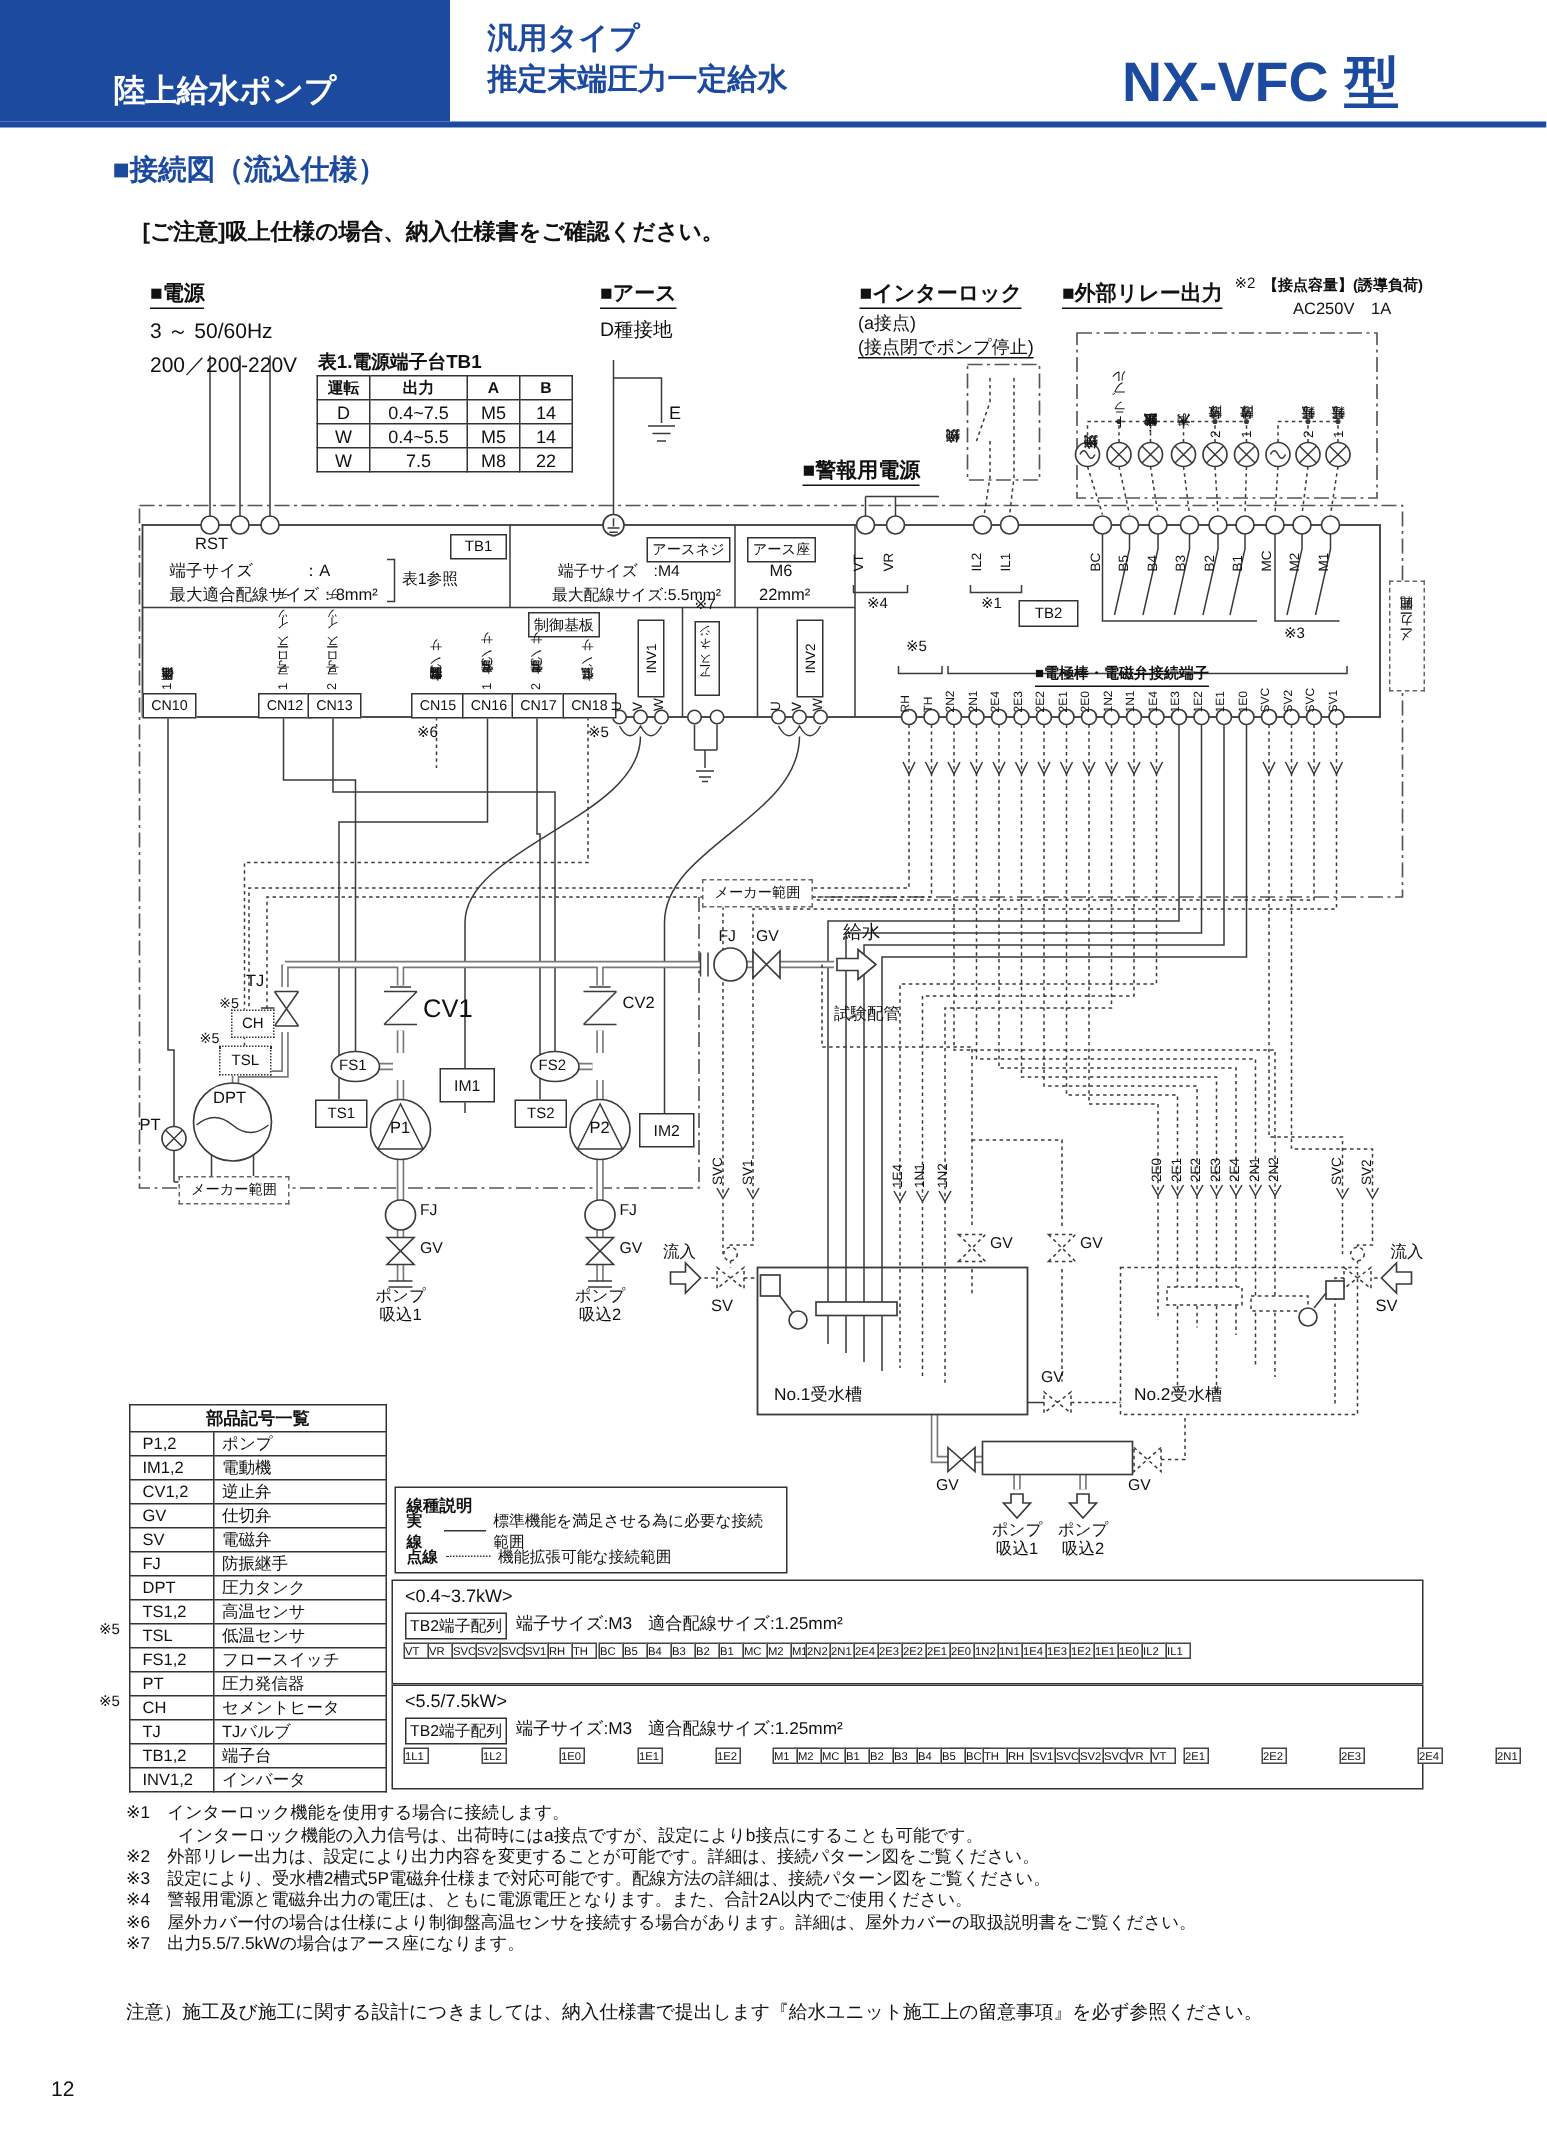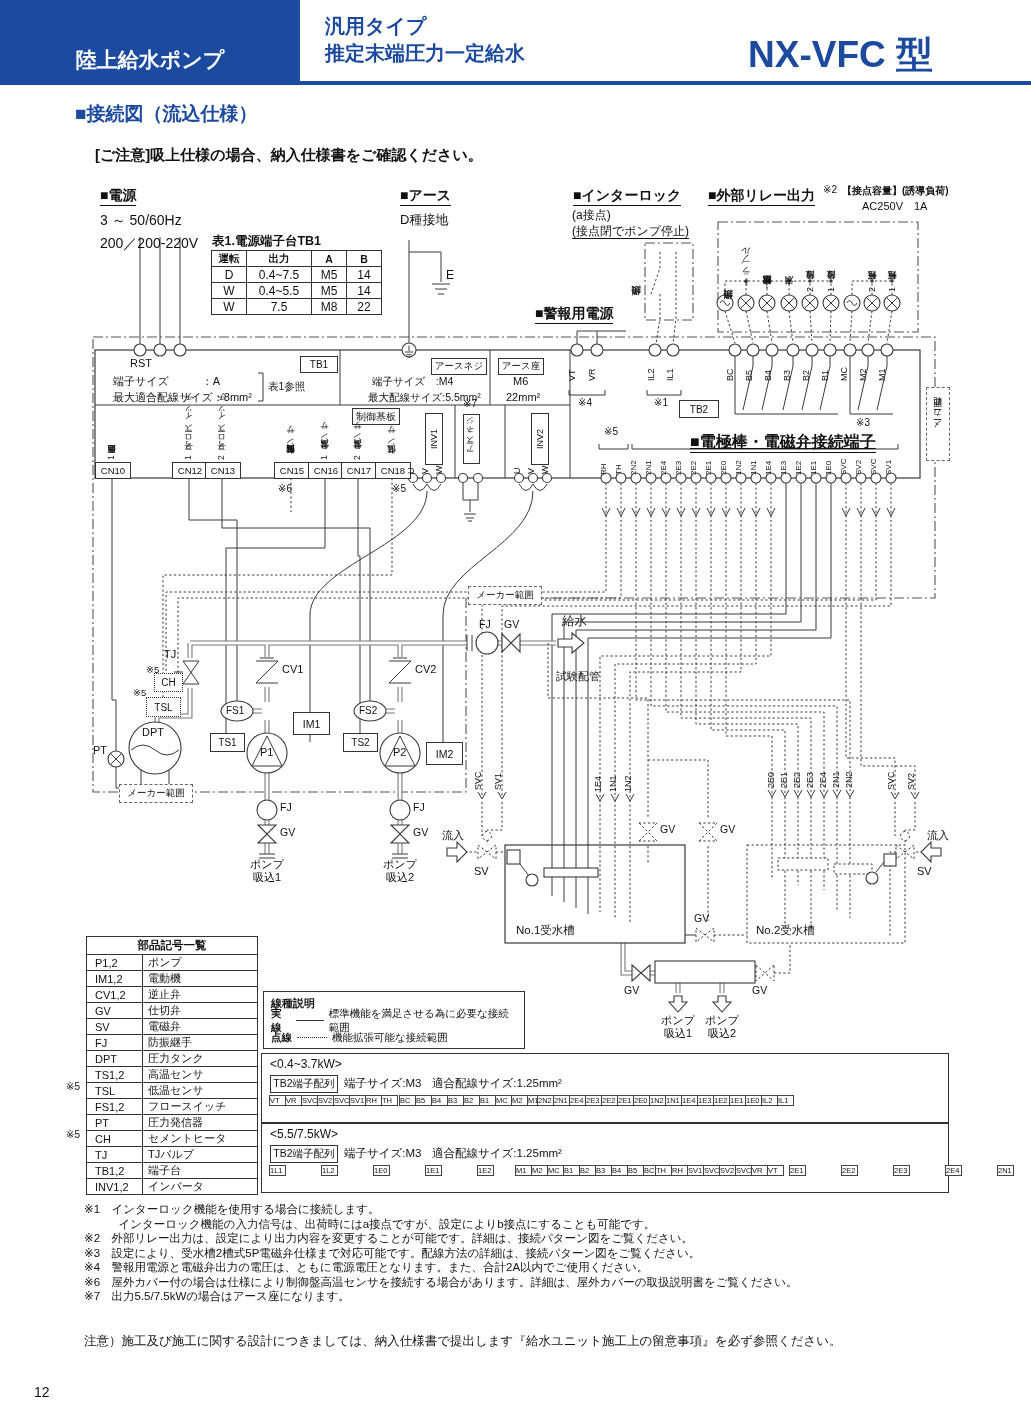--- a/index.html
+++ b/index.html
@@ -368,21 +368,21 @@
     <span>B3</span>
     <span>B2</span>
     <span>B1</span>
     <span>MC</span>
     <span>M2</span>
     <span>M1</span>
   </div>
 <div class="lbl" style="left:578px;top:397px;font-size:10px;">※4</div>
 <div class="lbl" style="left:654px;top:397px;font-size:10px;">※1</div>
 <div class="box" style="left:679px;top:400px;width:38px;height:16px;font-size:10px;">TB2</div>
-<div class="lbl sec" style="left:690px;top:432px;font-size:16px;text-decoration:underline;">■電極棒・電磁弁接続端子</div>
+<div class="lbl sec" style="left:690px;top:444px;font-size:10px;">■電極棒・電磁弁接続端子</div>
 <div class="lbl" style="left:856px;top:417px;font-size:10px;">※3</div>
 <div class="lbl" style="left:604px;top:426px;font-size:10px;">※5</div>
 <div class="strip vi s15 f8" style="left:599px;top:447px;width:300px;height:28px;">
     <span>RH</span>
     <span>TH</span>
     <span>2N2</span>
     <span>2N1</span>
     <span>2E4</span>
     <span>2E3</span>
     <span>2E2</span>
@@ -405,21 +405,21 @@
 <div class="box ddb" style="left:468px;top:586px;width:72px;height:17px;font-size:9.5px;">メーカー範囲</div>
 <div class="box ddb" style="left:119px;top:784px;width:72px;height:17px;font-size:9.5px;">メーカー範囲</div>
 
 <div class="lbl" style="left:164px;top:648px;font-size:11px;">TJ</div>
 <div class="lbl" style="left:146px;top:664px;font-size:9.5px;">※5</div>
 <div class="box dotb" style="left:154px;top:673px;width:27px;height:17px;font-size:10px;">CH</div>
 <div class="lbl" style="left:133px;top:687px;font-size:9.5px;">※5</div>
 <div class="box dotb" style="left:146px;top:697px;width:33px;height:18px;font-size:10px;">TSL</div>
 <div class="lbl" style="left:142px;top:726px;font-size:11px;">DPT</div>
 <div class="lbl" style="left:93px;top:744px;font-size:11px;">PT</div>
-<div class="lbl" style="left:282px;top:663px;font-size:11px;">CV1</div>
+<div class="lbl" style="left:282px;top:663px;font-size:17px;">CV1</div>
 <div class="lbl" style="left:415px;top:663px;font-size:11px;">CV2</div>
 <div class="lbl" style="left:226px;top:705px;font-size:10px;">FS1</div>
 <div class="lbl" style="left:359px;top:705px;font-size:10px;">FS2</div>
 <div class="box" style="left:210px;top:733px;width:33px;height:17px;font-size:10px;">TS1</div>
 <div class="box" style="left:343px;top:733px;width:33px;height:17px;font-size:10px;">TS2</div>
 <div class="lbl" style="left:260px;top:746px;font-size:11px;">P1</div>
 <div class="lbl" style="left:393px;top:746px;font-size:11px;">P2</div>
 <div class="box" style="left:293px;top:712px;width:35px;height:21px;font-size:10.5px;">IM1</div>
 <div class="box" style="left:426px;top:742px;width:35px;height:21px;font-size:10.5px;">IM2</div>
 <div class="lbl" style="left:280px;top:801px;font-size:10.5px;">FJ</div>

